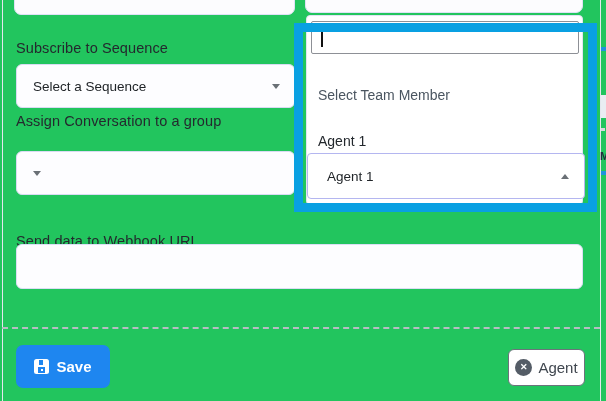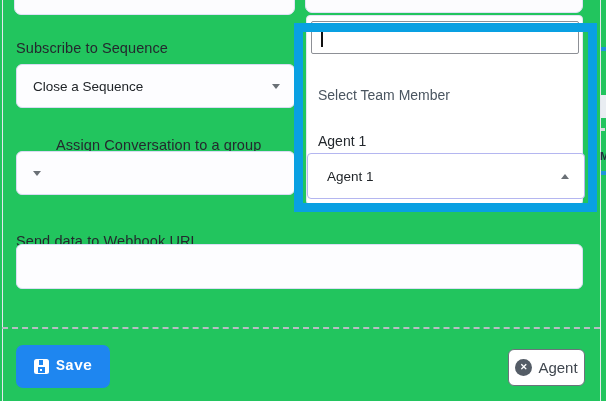--- a/index.html
+++ b/index.html
@@ -88,21 +88,21 @@
   .footer-divider {
     position:absolute; left:2px; width:598px; top:327px;
     border-top:2px dashed #b7bdc3;
   }
 
   .save-button {
     position:absolute; left:16px; top:345px; width:94px; height:43px;
     background:#1e86f0; border:none; border-radius:7px; cursor:pointer;
     display:flex; align-items:center; justify-content:center; gap:7px;
     color:#fff; font-size:15px; font-weight:bold;
-    font-family:Liberation Mono, monospace;
+    font-family:Liberation Sans, sans-serif;
   }
   .icon-floppy { position:relative; width:15px; height:15px; background:#fff; border-radius:2.5px; }
   .icon-floppy .slot { position:absolute; top:1px; left:5px; width:4px; height:4.5px; background:#1e86f0; }
   .icon-floppy .label-sq { position:absolute; bottom:1.5px; left:4px; width:7px; height:5.5px; background:#1e86f0; }
   .icon-floppy .label-dot { position:absolute; bottom:3px; left:6.5px; width:2px; height:2px; background:#fff; }
 
   .close-button {
     position:absolute; left:508px; top:349px; width:77px; height:37px;
     background:#fff; border:1px solid #6b737b; border-radius:6px; cursor:pointer;
     display:flex; align-items:center; justify-content:center; gap:6px;
@@ -128,25 +128,25 @@
 <div class="stage">
 
   <div class="modal-edge left"></div>
   <div class="modal-edge right"></div>
 
   <div class="top-input tl"></div>
   <div class="top-input tr"></div>
 
   <div class="field-label" style="top:40px;">Subscribe to Sequence</div>
   <div class="select-box" style="top:64px;">
-    <span class="grow">Close a Sequence</span>
+    <span class="grow">Select a Sequence</span>
     <span class="caret-down"></span>
   </div>
 
-  <div class="field-label" style="top:137px;margin-left:40px;">Assign Conversation to a group</div>
+  <div class="field-label" style="top:113px;">Assign Conversation to a group</div>
   <div class="select-box" style="top:151px;">
     <span class="caret-down"></span>
   </div>
 
   <div class="dropdown-panel">
     <div class="dropdown-search">
       <span class="text-caret"></span>
     </div>
     <div class="dropdown-option opt-0">Select Team Member</div>
     <div class="dropdown-option opt-1">Agent 1</div>

